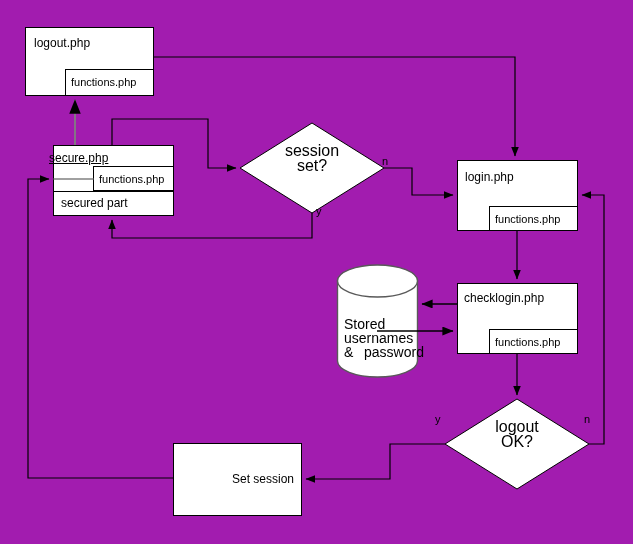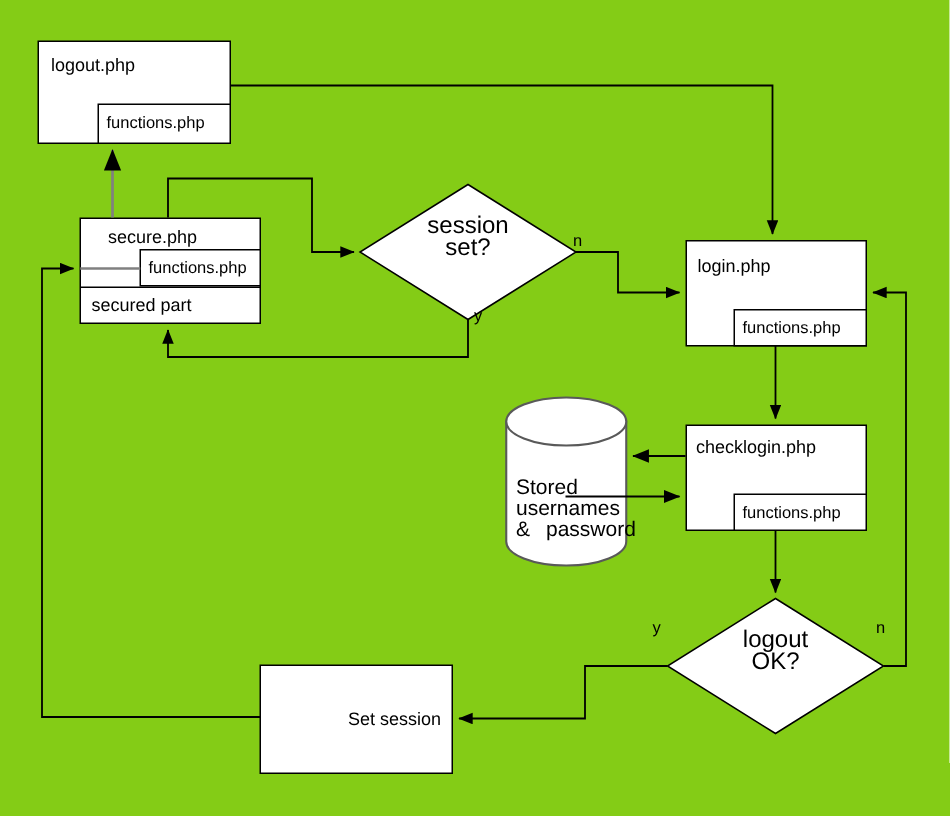--- a/index.html
+++ b/index.html
@@ -7,21 +7,21 @@
     padding: 0;
     background: #ffffff;
   }
   body {
     font-family: "Liberation Sans", sans-serif;
   }
   #diagram-root {
     position: relative;
     width: 633px;
     height: 544px;
-    background: #84cc16;
+    background: #a21caf;
     overflow: hidden;
   }
   #diagram-svg {
     position: absolute;
     left: 0;
     top: 0;
     width: 633px;
     height: 544px;
   }
   .node-label {
@@ -162,21 +162,21 @@
     </g>
 
     <g>
       <path d="M589,444 L604,444 L604,195 L582,195" fill="none" stroke="#000000" stroke-width="1.2" marker-end="url(#arrow-black)"></path>
     </g>
   </svg>
 
   <div class="node-label" style="left:34px; top:36px;">logout.php</div>
   <div class="node-label" style="left:71px; top:75px; font-size:11px;">functions.php</div>
 
-  <div class="node-label" style="left:72px; top:151px;">secure.php</div>
+  <div class="node-label" style="left:49px; top:151px;text-decoration:underline;">secure.php</div>
   <div class="node-label" style="left:99px; top:172px; font-size:11px;">functions.php</div>
   <div class="node-label" style="left:61px; top:196px;">secured part</div>
 
   <div class="diamond-label" style="left:272px; top:143px; width:80px;">session</div>
   <div class="diamond-label" style="left:272px; top:158px; width:80px;">set?</div>
 
   <div class="edge-label" style="left:382px; top:155px;">n</div>
   <div class="edge-label" style="left:316px; top:205px;">y</div>
 
   <div class="node-label" style="left:465px; top:170px;">login.php</div>

